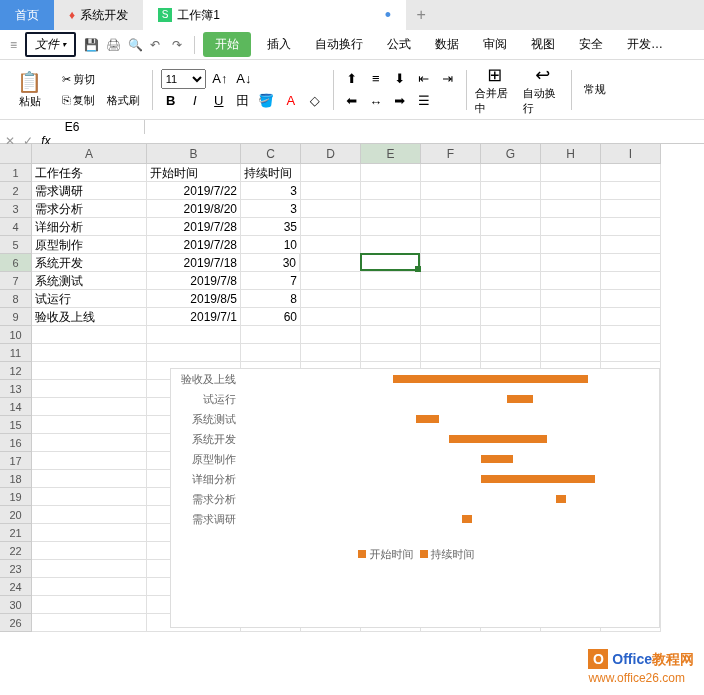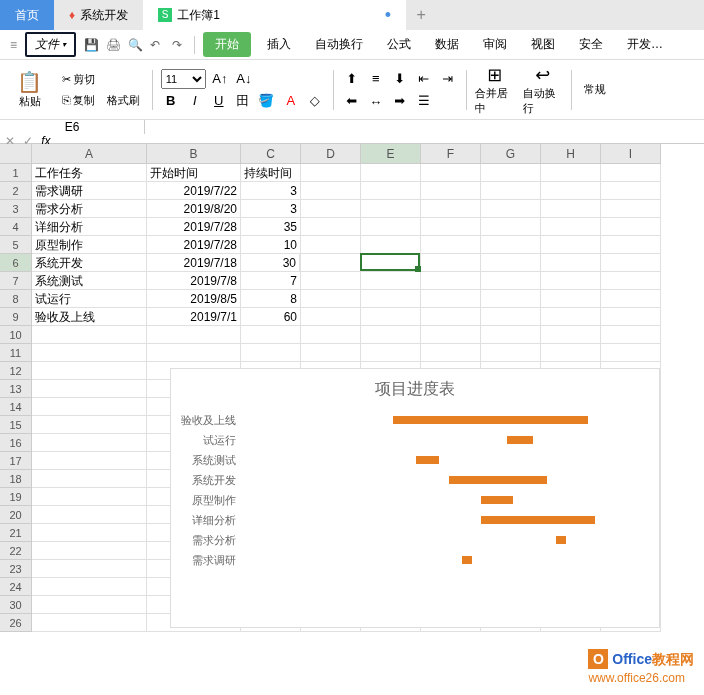--- a/index.html
+++ b/index.html
@@ -489,38 +489,41 @@
       <div class="cell" style="left: 0px; top: 144px; width: 115px;">验收及上线</div>
       <div class="cell r" style="left: 115px; top: 144px; width: 94px;">2019/7/1</div>
       <div class="cell r" style="left: 209px; top: 144px; width: 60px;">60</div>
       <div class="sel-cell" style="left: 328px; top: 89px; width: 60px; height: 18px;">
         <div class="sel-handle"></div>
       </div>
     </div>
 </div>
 
 <div class="chart">
-  <div class="chart-title">项目进度表</div>
   <div class="plot" id="plot">
       <div class="ylabel" style="top: 10px;">验收及上线</div>
       <div class="bar" style="top: 6px; left: 152px; width: 195px;"></div>
       <div class="ylabel" style="top: 30px;">试运行</div>
       <div class="bar" style="top: 26px; left: 266px; width: 26px;"></div>
       <div class="ylabel" style="top: 50px;">系统测试</div>
       <div class="bar" style="top: 46px; left: 175px; width: 23px;"></div>
       <div class="ylabel" style="top: 70px;">系统开发</div>
       <div class="bar" style="top: 66px; left: 208px; width: 98px;"></div>
       <div class="ylabel" style="top: 90px;">原型制作</div>
       <div class="bar" style="top: 86px; left: 240px; width: 32px;"></div>
       <div class="ylabel" style="top: 110px;">详细分析</div>
       <div class="bar" style="top: 106px; left: 240px; width: 114px;"></div>
       <div class="ylabel" style="top: 130px;">需求分析</div>
       <div class="bar" style="top: 126px; left: 315px; width: 10px;"></div>
       <div class="ylabel" style="top: 150px;">需求调研</div>
       <div class="bar" style="top: 146px; left: 221px; width: 10px;"></div>
     </div>
+  <div class="legend">
+    <span class="leg-sw"></span><span>开始时间</span>
+    <span class="leg-sw"></span><span>持续时间</span>
+  </div>
 </div>
 
 <div class="watermark">
   <span class="wm-logo">O</span>
   <span class="wm-text"><span>Office</span><span style="color:#e67e22">教程网</span></span><br>
   <span class="wm-url">www.office26.com</span>
 </div>
 
 </body></html>

